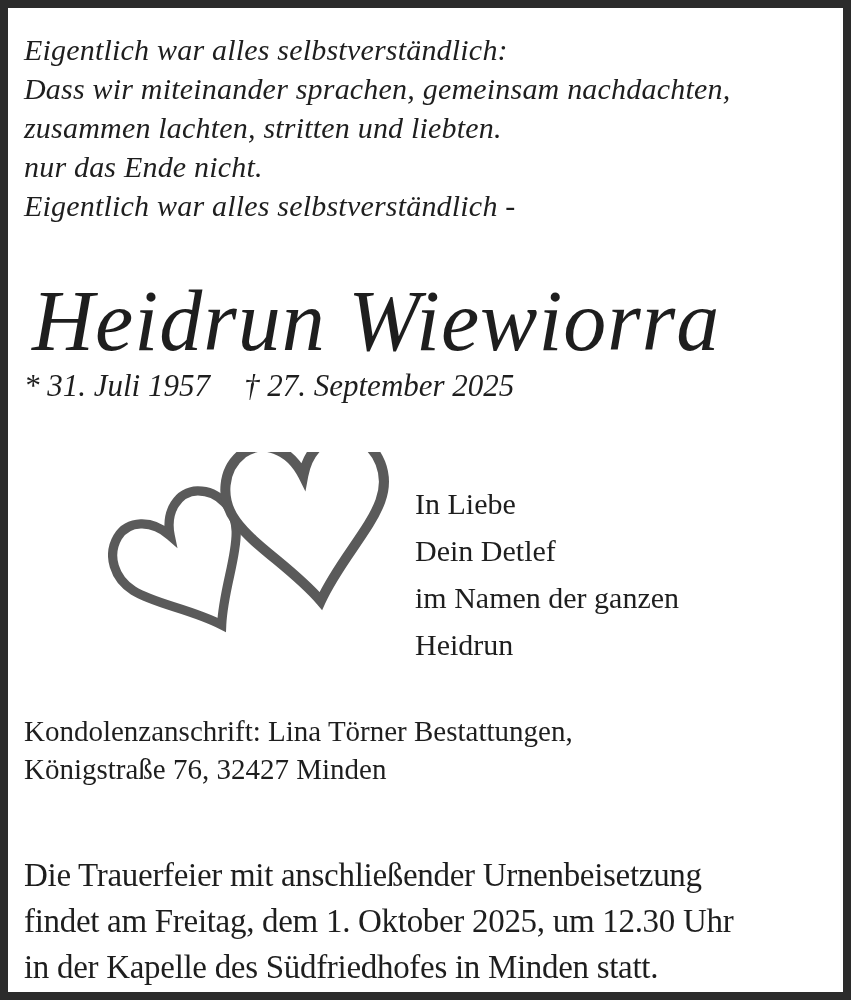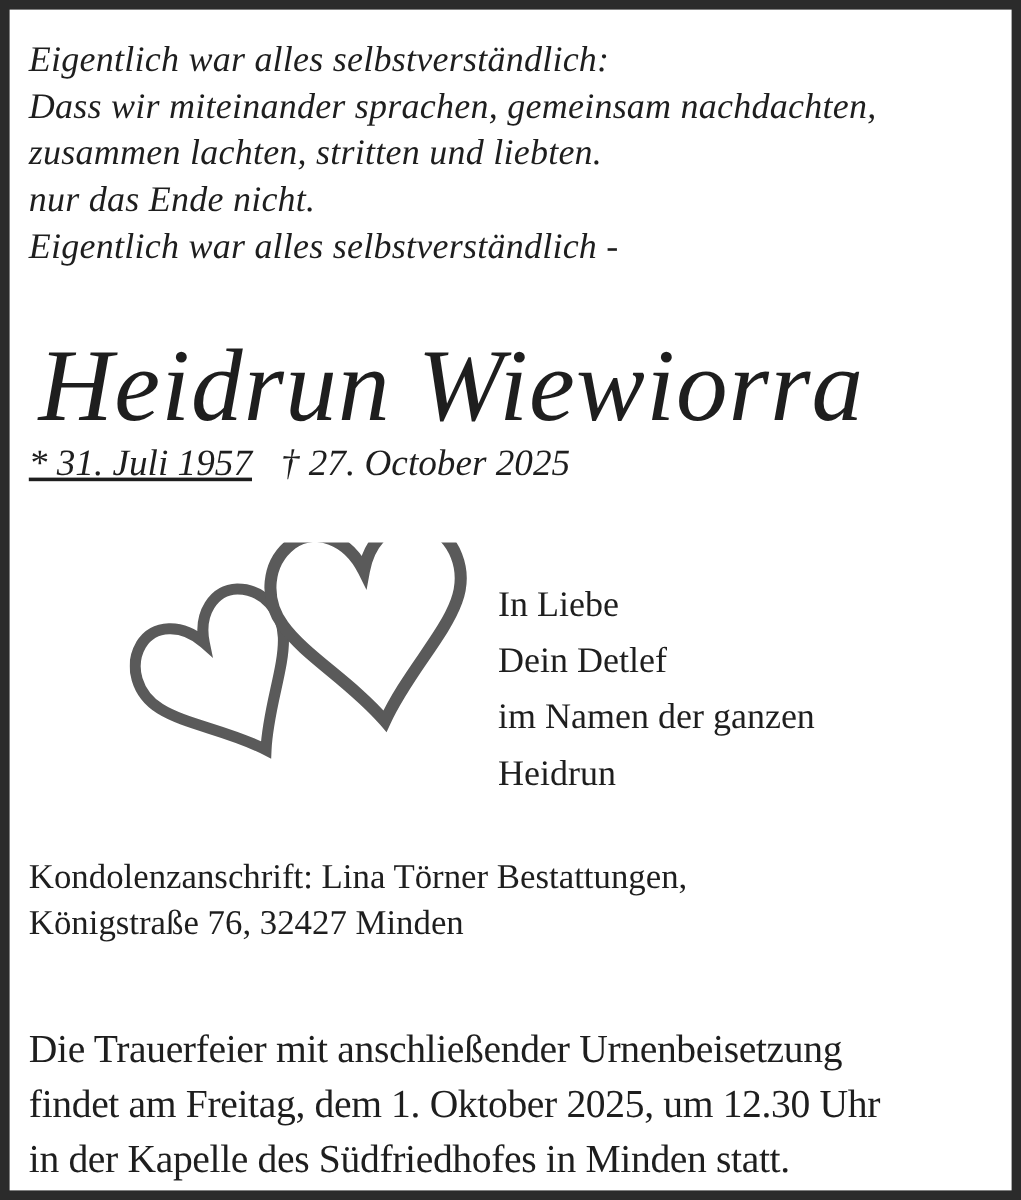--- a/index.html
+++ b/index.html
@@ -33,21 +33,21 @@
     line-height: 1.1;
     letter-spacing: 1px;
     white-space: nowrap;
   }
 
   .dates {
     top: 360px;
     font-style: italic;
     font-size: 31px;
   }
-  .dates .birth { margin-right: 24px; text-decoration: underline; }
+  .dates .birth { margin-right: 34px; }
 
   .valediction-section {
     position: absolute;
     top: 438px;
     left: 0;
     width: 100%;
     height: 210px;
   }
   .hearts-wrap {
     position: absolute;
@@ -88,21 +88,21 @@
     <div>Eigentlich war alles selbstverständlich:</div>
     <div>Dass wir miteinander sprachen, gemeinsam nachdachten,</div>
     <div>zusammen lachten, stritten und liebten.</div>
     <div>nur das Ende nicht.</div>
     <div>Eigentlich war alles selbstverständlich -</div>
   </div>
 
   <h1 class="block deceased-name">Heidrun Wiewiorra</h1>
 
   <div class="block dates">
-    <span class="birth">* 31. Juli 1957</span><span class="death">† 27. October 2025</span>
+    <span class="birth">* 31. Juli 1957</span><span class="death">† 27. September 2025</span>
   </div>
 
   <div class="valediction-section">
     <div class="hearts-wrap">
       <svg width="300" height="195" viewBox="0 0 300 195" xmlns="http://www.w3.org/2000/svg">
 
         <g transform="translate(82,118) rotate(-30) scale(1.32)">
           <path d="M0,-30 C-6,-48 -22,-56 -35,-49 C-49,-41 -53,-23 -45,-8 C-36,9 -14,26 0,48 C14,26 36,9 45,-8 C53,-23 49,-41 35,-49 C22,-56 6,-48 0,-30 Z" fill="none" stroke="#5a5a5a" stroke-width="7" stroke-linecap="round"></path>
         </g>
 

